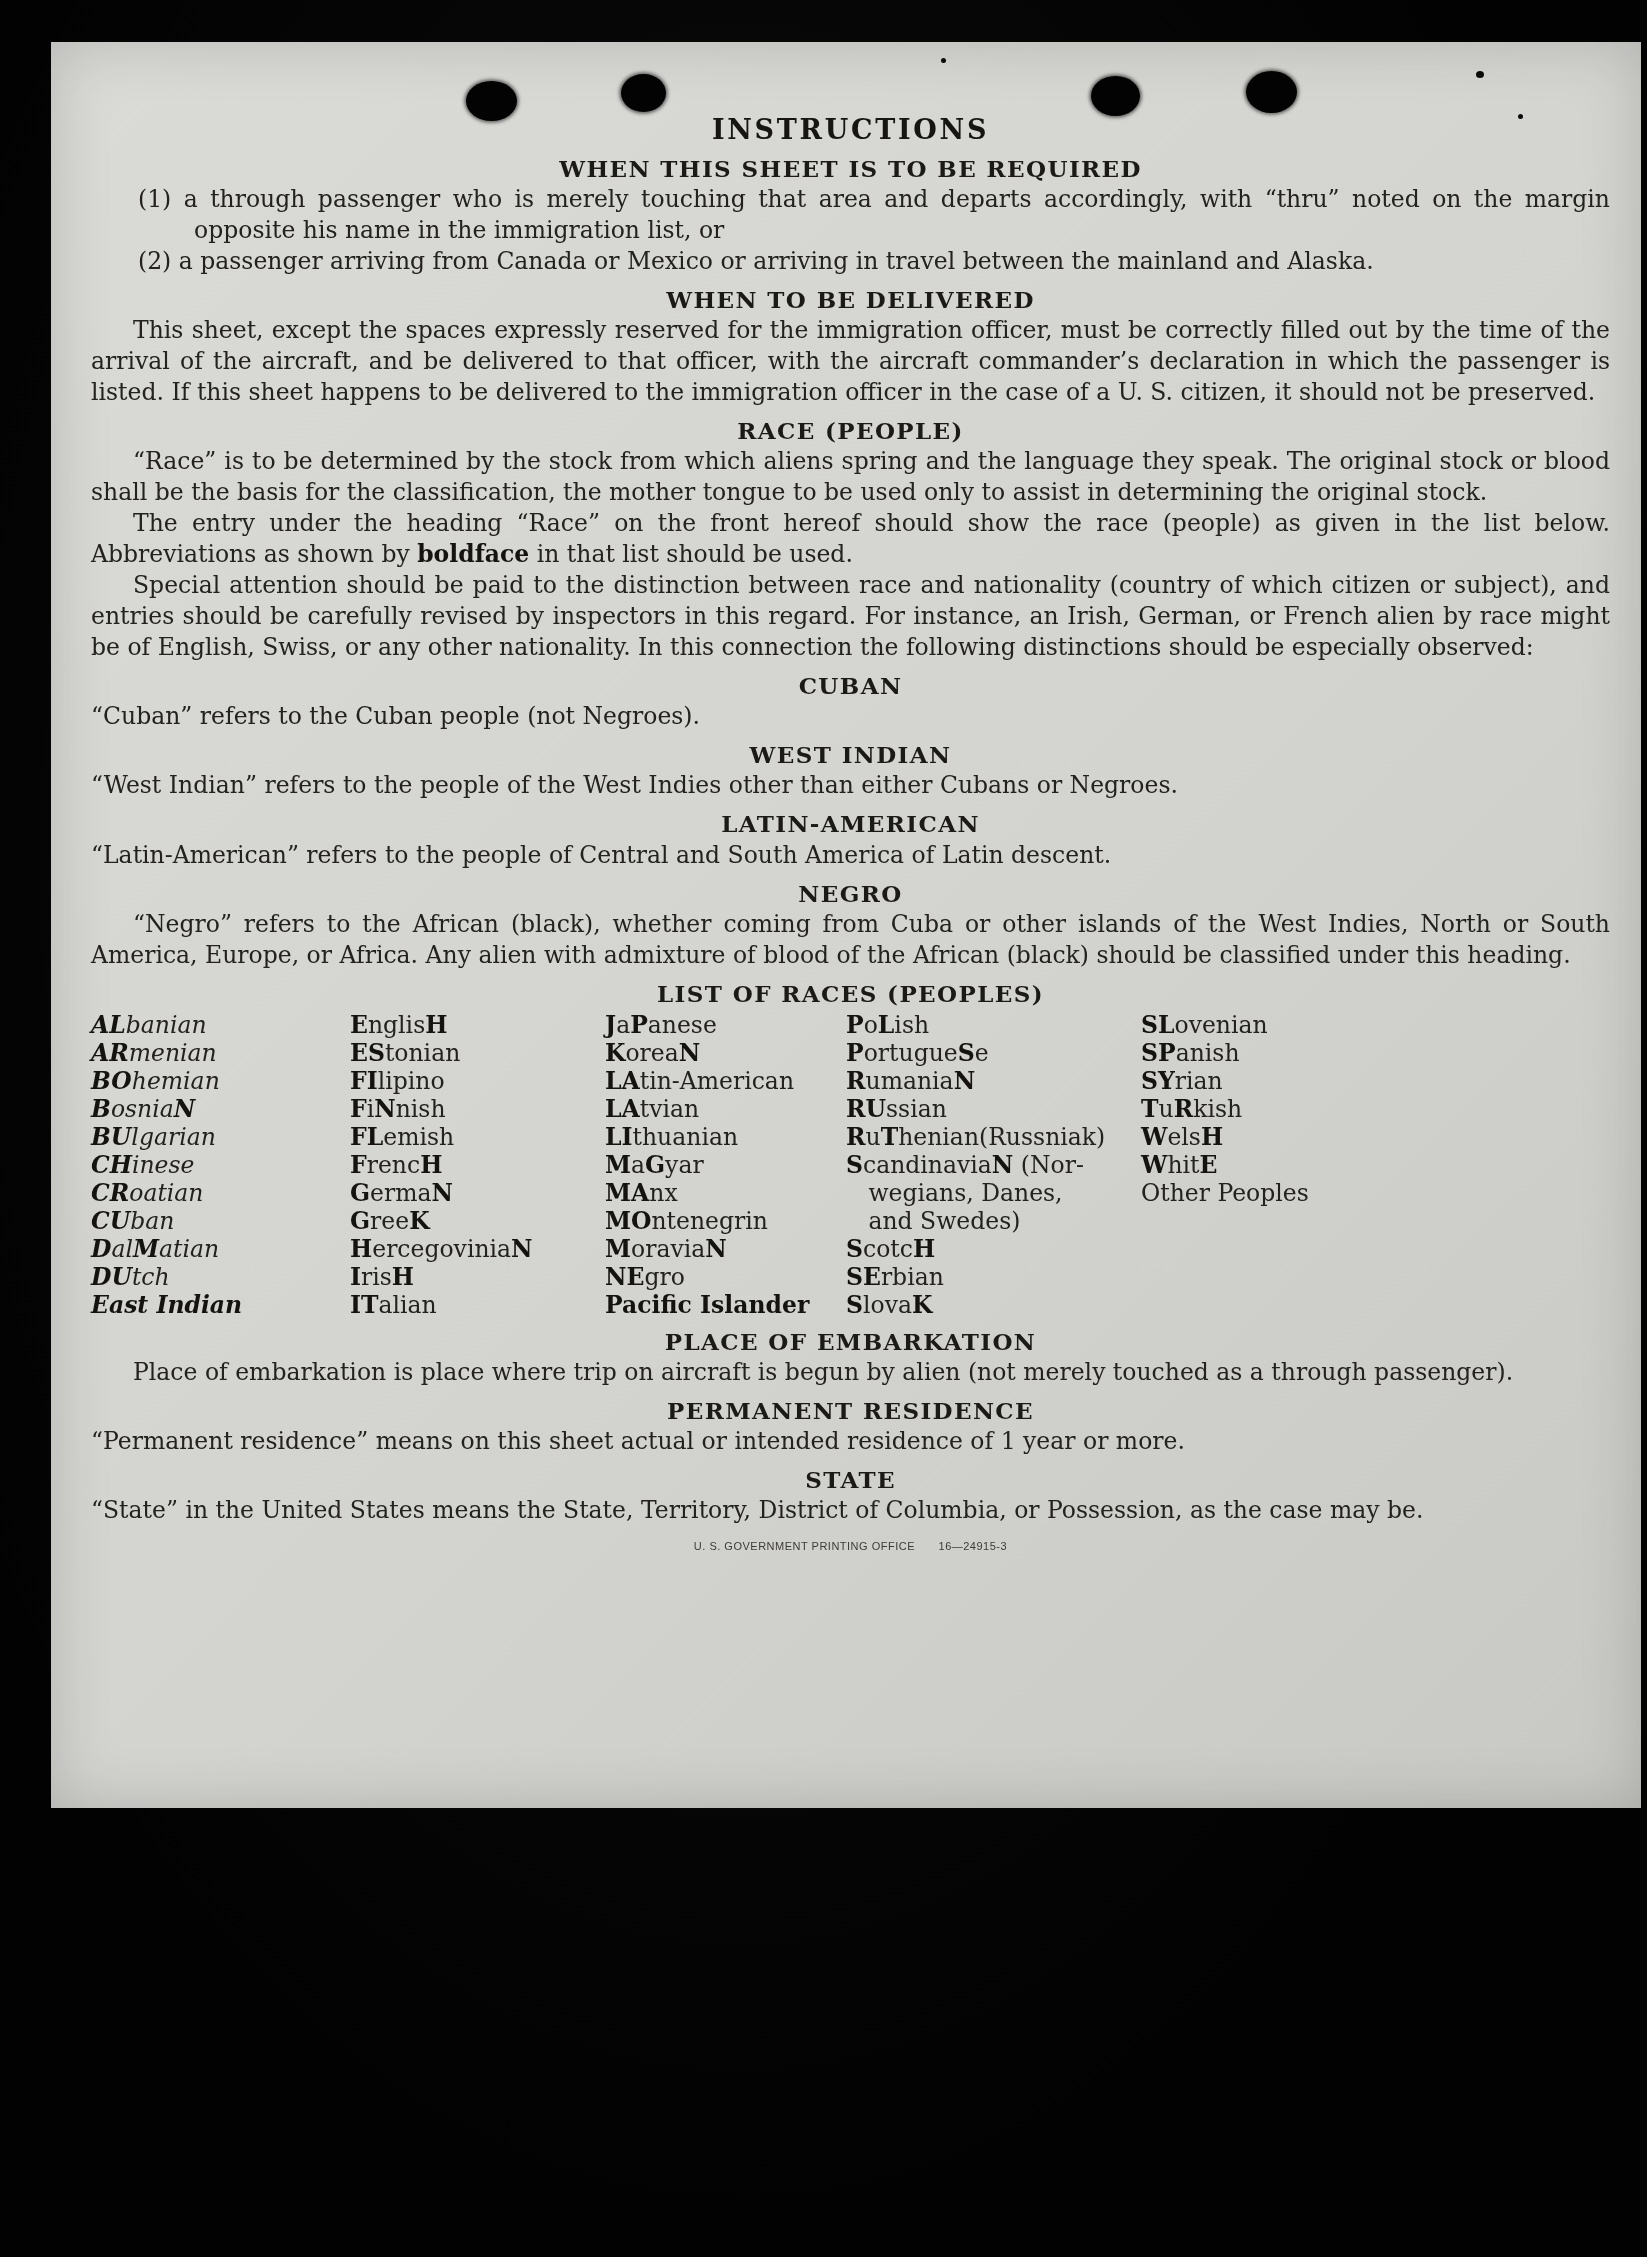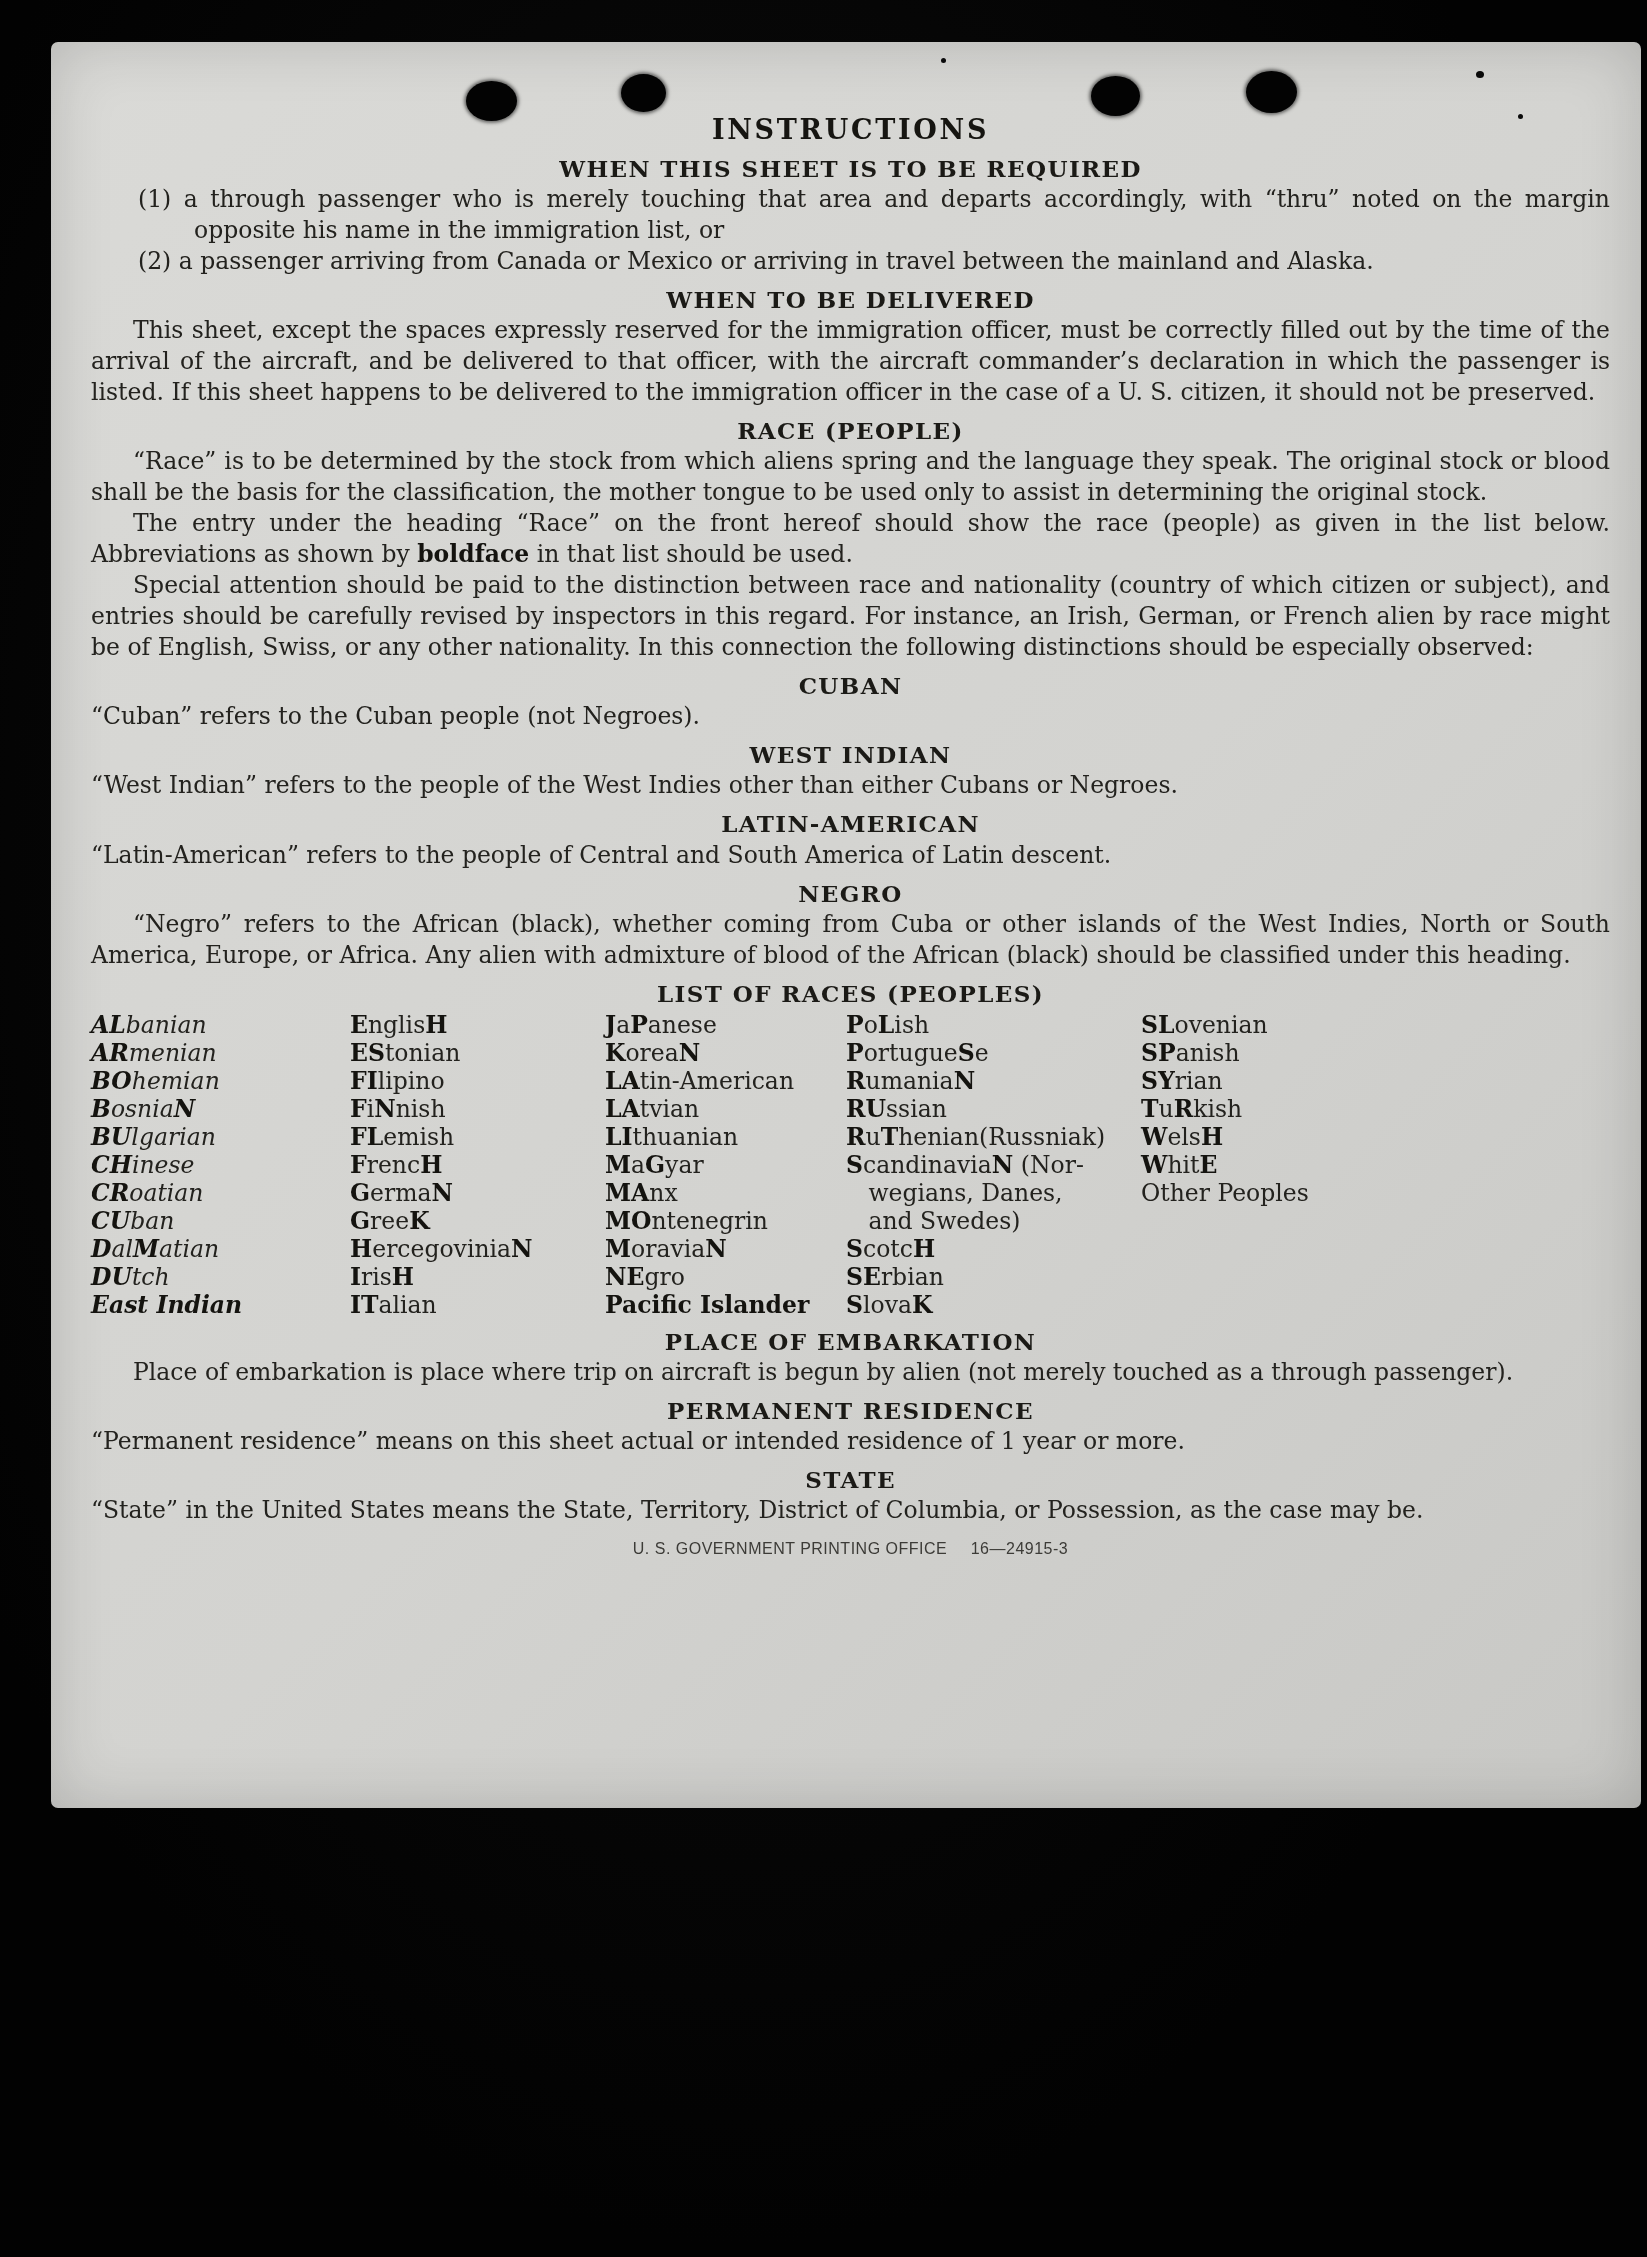--- a/index.html
+++ b/index.html
@@ -11,21 +11,20 @@
     overflow: hidden;
   }
   .paper {
     position:absolute; left:51px; top:42px;
     width:1590px; height:1766px;
     background: linear-gradient(135deg, #dadad7 0%, #d3d3d0 55%, #c8c8c5 100%);
     box-shadow: inset 0 0 63px rgba(0,0,0,0.16);
     padding: 71px 31px 0 40px;
     box-sizing: border-box;
     color:#201f1b;
-    border-radius:7px;
   }
   .hole {
     position:absolute; background:#030303; border-radius:50%;
     box-shadow: 0 0 3.6px 1.8px rgba(0,0,0,0.55);
   }
   .hole1 { left:466px; top:81px;  width:51px; height:40px; }
   .hole2 { left:621px; top:74px;  width:45px; height:38px; }
   .hole3 { left:1091px; top:76px; width:49px; height:40px; }
   .hole4 { left:1246px; top:71px; width:51px; height:42px; }
   .speck { position:absolute; background:#0a0a0a; border-radius:50%; }
@@ -66,21 +65,21 @@
   .races-col.c4 { flex:1; }
   .race-item {
     font-size:23.5px; line-height:28px;
     white-space:pre-wrap; color:#23221e;
   }
   b { font-weight:700; color:#14130f; }
   .footer-line {
     margin-top:14.5px;
     display:flex; justify-content:center; align-items:baseline; gap:23.5px;
     font-family:"Liberation Sans","DejaVu Sans",sans-serif;
-    font-size:16px; letter-spacing:0.5px; color:#3c3b37;
+    font-size:11px; letter-spacing:0.5px; color:#3c3b37;
   }
 </style>
 </head>
 <body>
 
 <div class="paper">
 
   <h1 class="doc-title">INSTRUCTIONS</h1>
 
   <h2 class="sec">WHEN THIS SHEET IS TO BE REQUIRED</h2>

